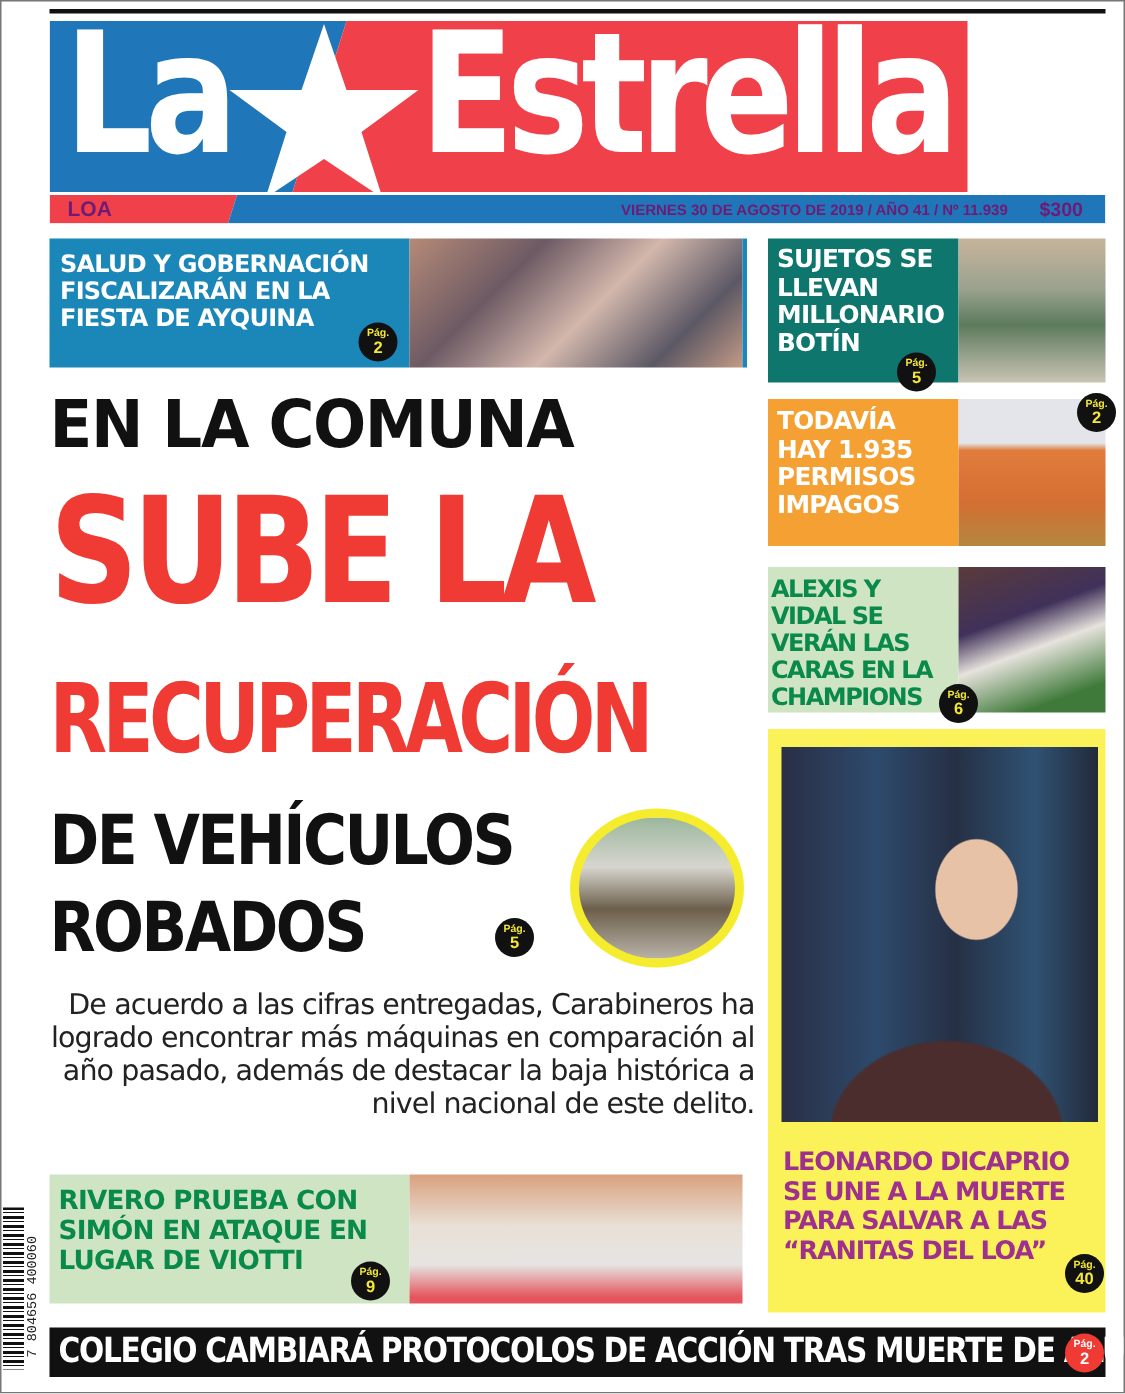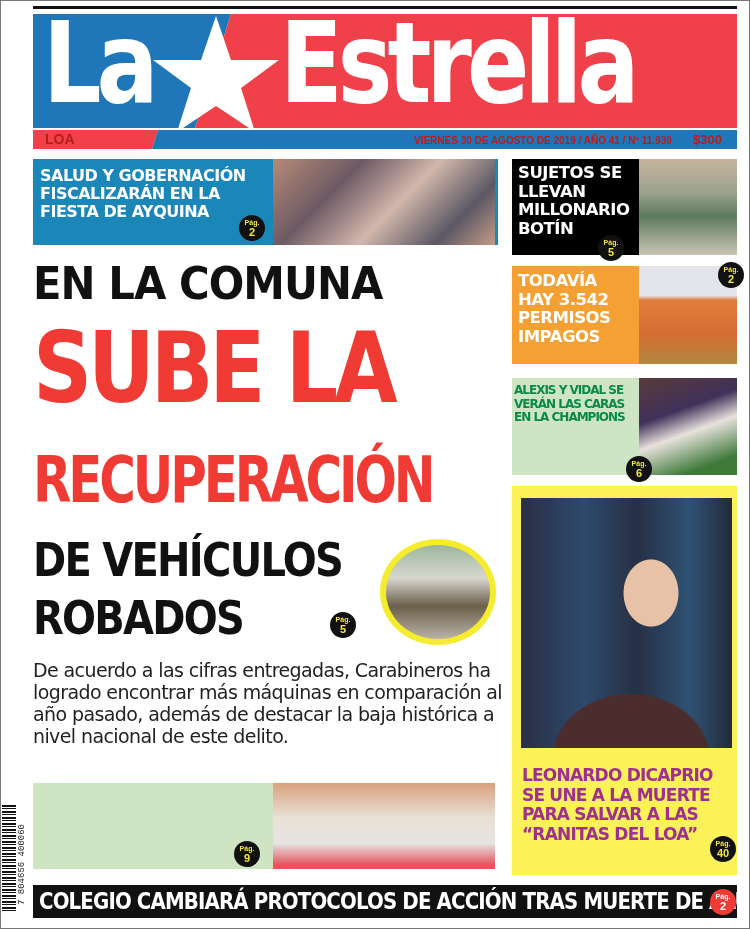--- a/index.html
+++ b/index.html
@@ -3,76 +3,76 @@
 <meta charset="utf-8">
 <style>
   * { box-sizing: border-box; margin: 0; padding: 0; }
   html, body { width: 750px; height: 929px; background: #fff; overflow: hidden; }
   body { position: relative; font-family: "Liberation Sans", sans-serif; }
   .frame { position: absolute; left: 0; top: 0; width: 750px; height: 929px; border: 1px solid #777; }
   .topline { position: absolute; left: 33px; top: 6px; width: 704px; height: 3px; background: #111; }
   .abs { position: absolute; }
 
   
-  .mast { left: 33px; top: 14px; width: 704px; height: 114px; overflow: hidden; }
+  .mast { left: 33px; top: 14px; width: 612px; height: 114px; overflow: hidden; }
   .mast svg { position: absolute; left: 0; top: 0; }
   .mast-title { position: absolute; top: -8px; height: 114px; color: #fff; font-weight: 900;
     font-family: "DejaVu Sans", sans-serif; font-size: 112px; letter-spacing: -6px; line-height: 114px; white-space: nowrap; transform: scaleX(0.82); transform-origin: left top; }
   .mast-la { left: 10px; }
   .mast-est { left: 247px; }
 
   .infobar { left: 33px; top: 130px; width: 704px; height: 19px; overflow: hidden; }
   .infobar svg { position: absolute; left: 0; top: 0; }
-  .infobar span { position: absolute; top: 1px; color: #b91c1c; font-weight: 700; font-size: 12px; line-height: 17px; white-space: nowrap; }
+  .infobar span { position: absolute; top: 1px; color: #701a75; font-weight: 700; font-size: 12px; line-height: 17px; white-space: nowrap; }
   .ib-loa { left: 12px; font-size: 14px !important; }
   .ib-url { left: 162px; font-size: 10px !important; top: 2px !important; margin-top: 24px; }
   .ib-date { left: 381px; font-size: 10px !important; top: 2px !important; }
   .ib-price { left: 660px; font-size: 13px !important; }
 
   
   .box-text { position: absolute; font-family: "DejaVu Sans", sans-serif; font-weight: 900; line-height: 1.1; letter-spacing: -0.5px; }
   .pag { position: absolute; width: 26px; height: 26px; border-radius: 50%; background: #111; color: #f5e83a;
     font-size: 7px; font-weight: 700; text-align: center; line-height: 9px; padding-top: 3px; }
   .pag b { display: block; font-size: 11px; line-height: 11px; }
   .photo { position: absolute; overflow: hidden; }
 
   .t1 { left: 33px; top: 159px; width: 240px; height: 86px; background: #1a87b8; }
   .t1 .box-text { left: 7px; top: 8px; color: #ffffff; font-size: 16px; line-height: 1.14; }
   .t1-photo { left: 273px; top: 159px; width: 222px; height: 86px; background: linear-gradient(135deg,#b58a77,#6d5a64 30%,#d3b7ac 55%,#5b5864 80%,#c49a86); }
   .t1-edge { left: 495px; top: 159px; width: 3px; height: 86px; background: #1a87b8; }
 
-  .s1 { left: 512px; top: 159px; width: 127px; height: 96px; background: #000000; }
+  .s1 { left: 512px; top: 159px; width: 127px; height: 96px; background: #0f766e; }
   .s1 .box-text { left: 6px; top: 5px; color: #fff; font-size: 16.5px; line-height: 1.13; }
   .s1-photo { left: 639px; top: 159px; width: 98px; height: 96px; background: linear-gradient(180deg,#c7b49c,#9aa28e 35%,#5d7a5d 60%,#c9c4b5); }
 
   .s2 { left: 512px; top: 266px; width: 127px; height: 98px; background: #f4a032; }
   .s2 .box-text { left: 6px; top: 6px; color: #fff; font-size: 16.5px; line-height: 1.13; }
   .s2-photo { left: 639px; top: 266px; width: 98px; height: 98px; background: linear-gradient(180deg,#e3e5ea 0%,#e3e5ea 30%,#e07c3c 35%,#d46e32 70%,#b3873f); }
 
   .s3 { left: 512px; top: 378px; width: 127px; height: 97px; background: #cfe4c2; }
-  .s3 .box-text { left: 2px; top: 6px; color: #0a8a4a; font-size: 12px; line-height: 1.13; letter-spacing: -1px; }
+  .s3 .box-text { left: 2px; top: 6px; color: #0a8a4a; font-size: 16px; line-height: 1.13; letter-spacing: -1px; }
   .s3-photo { left: 639px; top: 378px; width: 98px; height: 97px; background: linear-gradient(160deg,#5a3b3b,#40315a 35%,#e6e2dc 55%,#3f7a3a 85%); }
 
   .s4 { left: 512px; top: 486px; width: 225px; height: 389px; background: #fbf25a; }
   .s4-photo { left: 521px; top: 498px; width: 211px; height: 250px; background:
       radial-gradient(ellipse 45px 55px at 130px 95px,#e7c2a6 60%,transparent 62%),
       radial-gradient(ellipse 110px 90px at 110px 260px,#4a2d2c 70%,transparent 72%),
       linear-gradient(90deg,#2a2f45,#2d4a6c 30%,#263045 55%,#2f5273 80%,#232a3a); }
   .s4 .box-text { left: 10px; top: 280px; color: #a0308e; font-size: 17px; line-height: 1.16; letter-spacing: -0.8px; }
 
   
   .h-comuna { left: 33px; top: 258px; font-family: "DejaVu Sans", sans-serif; font-weight: 900; font-size: 44px; color: #111; letter-spacing: -1px; white-space: nowrap; transform: scaleX(0.95); transform-origin: left top; }
   .h-sube { left: 33px; top: 313px; font-family: "DejaVu Sans", sans-serif; font-weight: 900; font-size: 98px; line-height: 110px; color: #ef3b33; letter-spacing: -5px; white-space: nowrap; transform: scaleX(0.84); transform-origin: left top; }
   .h-recu { left: 33px; top: 440px; font-family: "DejaVu Sans", sans-serif; font-weight: 900; font-size: 64px; line-height: 80px; color: #ef3b33; letter-spacing: -4px; white-space: nowrap; transform: scaleX(0.78); transform-origin: left top; }
   .h-vehi { left: 33px; top: 532px; font-family: "DejaVu Sans", sans-serif; font-weight: 900; font-size: 46px; line-height: 56px; color: #111; letter-spacing: -2px; white-space: nowrap; transform: scaleX(0.87); transform-origin: left top; }
   .h-rob { left: 33px; top: 590px; font-family: "DejaVu Sans", sans-serif; font-weight: 900; font-size: 46px; line-height: 56px; color: #111; letter-spacing: -2px; white-space: nowrap; transform: scaleX(0.87); transform-origin: left top; }
   .main-pag { left: 330px; top: 612px; }
   .circle-photo { left: 380px; top: 539px; width: 116px; height: 106px; border-radius: 50%; border: 6px solid #f5ec2d;
     background: linear-gradient(180deg,#9cb79d,#d7d6cf 35%,#6c5f4b 65%,#b8b2a7); }
-  .lede { left: 33px; top: 659px; width: 470px; font-family: "DejaVu Sans", sans-serif; font-size: 19px; line-height: 22px; color: #222; letter-spacing: -0.6px; }
+  .lede { left: 33px; top: 659px; width: 470px; font-family: "DejaVu Sans", sans-serif; font-size: 19px; line-height: 22px; color: #222; letter-spacing: -0.6px; text-align: right; }
 
   .b1 { left: 33px; top: 783px; width: 240px; height: 86px; background: #cfe4c2; }
   .b1 .box-text { left: 6px; top: 8px; color: #0a8a4a; font-size: 17.5px; line-height: 1.15; }
   .b1-photo { left: 273px; top: 783px; width: 222px; height: 86px; background: linear-gradient(180deg,#d9a17e,#e9e0d6 40%,#e6e4e2 70%,#e4555d 95%); }
 
   .banner { left: 33px; top: 885px; width: 704px; height: 33px; background: #111; }
   .banner .box-text { left: 6px; top: 3px; color: #fff; font-size: 23px; line-height: 27px; letter-spacing: -1px; white-space: nowrap; transform: scaleX(0.86); transform-origin: left top; }
   .banner .pag { left: 677px; top: 4px; background: #ef3b33; color: #fff; }
 
   .barcode { left: 2px; top: 805px; width: 14px; height: 108px;
@@ -113,21 +113,21 @@
 <div class="photo t1-photo"></div>
 <div class="abs t1-edge"></div>
 
 <div class="abs s1">
   <div class="box-text" style="width:125px">SUJETOS SE LLEVAN MILLONARIO BOTÍN</div>
   <div class="pag" style="left:86px;top:76px"><span>Pág.</span><b>5</b></div>
 </div>
 <div class="photo s1-photo"></div>
 
 <div class="abs s2">
-  <div class="box-text" style="width:110px">TODAVÍA HAY 3.542 PERMISOS IMPAGOS</div>
+  <div class="box-text" style="width:110px">TODAVÍA HAY 1.935 PERMISOS IMPAGOS</div>
 </div>
 <div class="photo s2-photo"></div>
 <div class="pag" style="left:718px;top:262px"><span>Pág.</span><b>2</b></div>
 
 <div class="abs s3">
   <div class="box-text" style="width:125px">ALEXIS Y VIDAL SE VERÁN LAS CARAS EN LA CHAMPIONS</div>
 </div>
 <div class="photo s3-photo"></div>
 <div class="pag" style="left:626px;top:456px"><span>Pág.</span><b>6</b></div>
 
@@ -140,20 +140,21 @@
 <div class="abs h-comuna">EN LA COMUNA</div>
 <div class="abs h-sube">SUBE LA</div>
 <div class="abs h-recu">RECUPERACIÓN</div>
 <div class="abs h-vehi">DE VEHÍCULOS</div>
 <div class="abs h-rob">ROBADOS</div>
 <div class="pag main-pag"><span>Pág.</span><b>5</b></div>
 <div class="abs circle-photo"></div>
 <div class="abs lede">De acuerdo a las cifras entregadas, Carabineros ha logrado encontrar más máquinas en comparación al año pasado, además de destacar la baja histórica a nivel nacional de este delito.</div>
 
 <div class="abs b1">
+  <div class="box-text" style="width:230px">RIVERO PRUEBA CON SIMÓN EN ATAQUE EN LUGAR DE VIOTTI</div>
   <div class="pag" style="left:201px;top:58px"><span>Pág.</span><b>9</b></div>
 </div>
 <div class="photo b1-photo"></div>
 
 <div class="abs banner">
   <div class="box-text">COLEGIO CAMBIARÁ PROTOCOLOS DE ACCIÓN TRAS MUERTE DE ALUMNO</div>
   <div class="pag"><span>Pág.</span><b>2</b></div>
 </div>
 
 <div class="abs barcode"></div>

